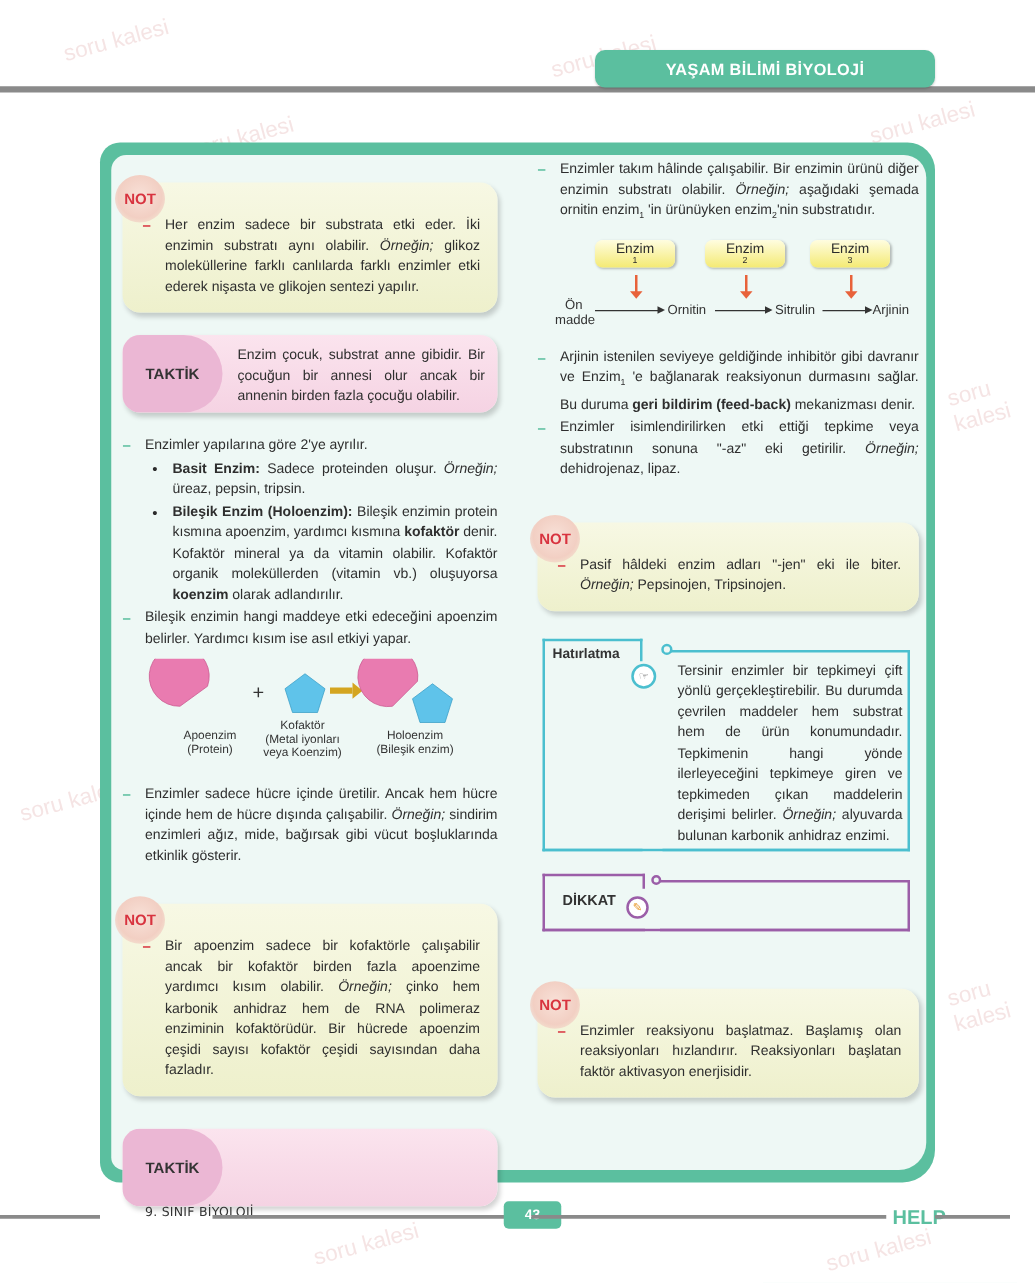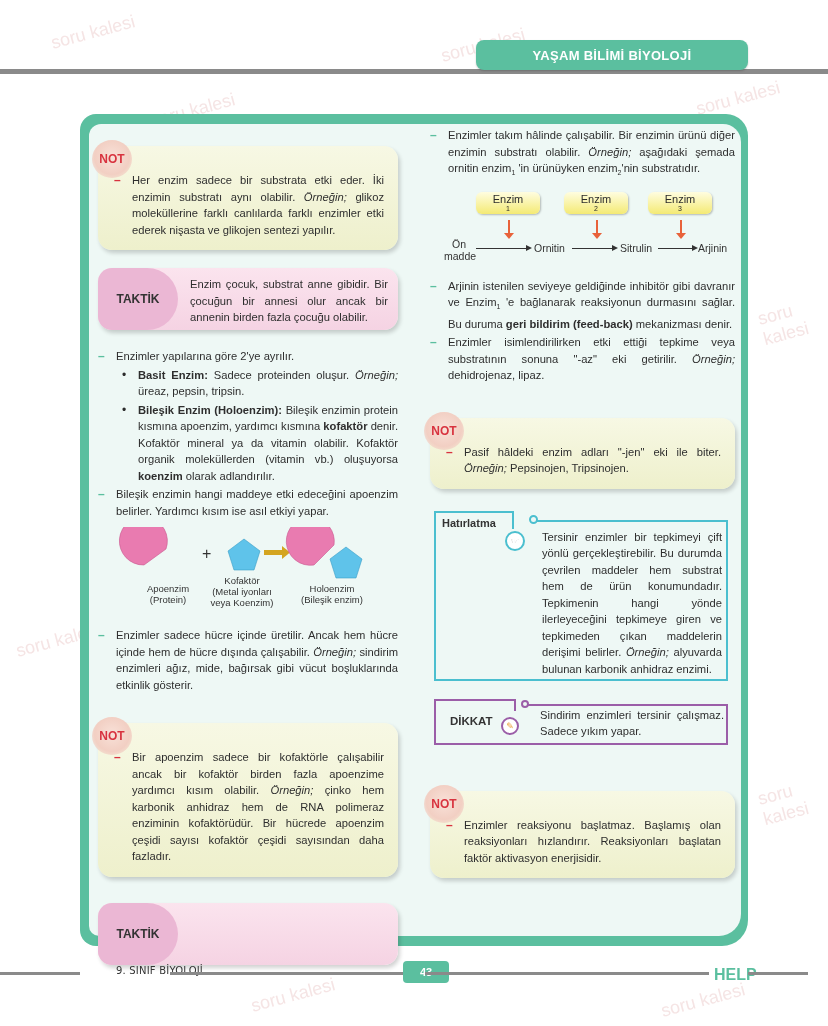--- a/index.html
+++ b/index.html
@@ -230,21 +230,20 @@
   </div>
 
   <div class="dik-box">
     <div class="dik-left"></div>
     <div class="dik-left-top-r"></div>
     <div class="dik-right"></div>
     <div class="dik-bottom"></div>
     <div class="dik-ring"></div>
     <div class="dik-icon">✎</div>
     <div class="dik-title">DİKKAT</div>
-    <p class="p dik-text">Sindirim enzimleri tersinir çalışmaz. Sadece yıkım yapar.</p>
   </div>
 
   <div class="not-box" style="margin-top:46px;">
     <div class="not-badge">NOT</div>
     <div class="bullet-row">
       <span class="dash red">–</span>
       <p class="p">Enzimler reaksiyonu başlatmaz. Başlamış olan reaksiyonları hızlandırır. Reaksiyonları başlatan faktör aktivasyon enerjisidir.</p>
     </div>
   </div>
 </div>

